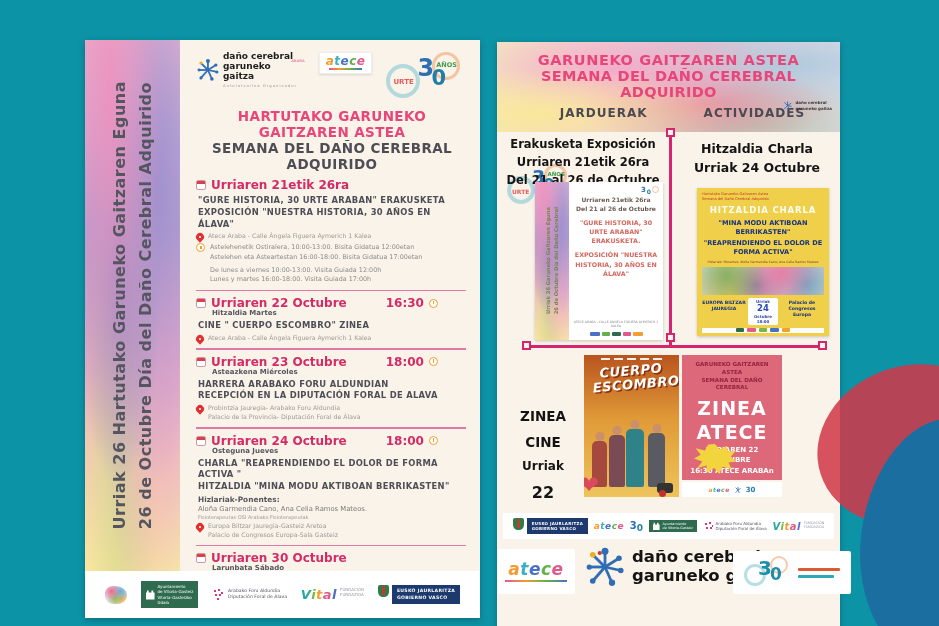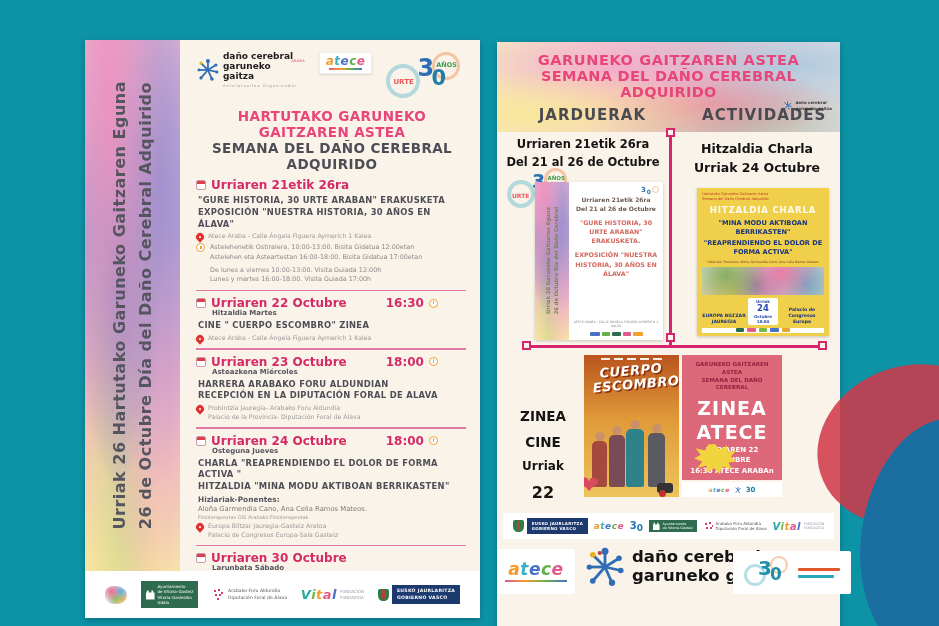--- a/index.html
+++ b/index.html
@@ -94,21 +94,21 @@
   .clock-icon{width:9px;height:9px;flex:none;border:1.6px solid #f0a030;border-radius:50%;
     background:#fff;position:relative;}
   .clock-icon::after{content:"";position:absolute;left:45%;top:18%;width:1.4px;height:3.4px;background:#f0a030;}
   .pin-icon{width:8px;height:8px;flex:none;background:#e03131;border-radius:50% 50% 50% 0;
     transform:rotate(-45deg);position:relative;margin-top:1px;}
   .pin-icon::after{content:"";position:absolute;left:2.6px;top:2.6px;width:2.8px;height:2.8px;background:#fff;border-radius:50%;}
 
   
   .lp-footer{left:0;top:531px;width:395px;height:47px;background:#fff;display:flex;
     align-items:center;justify-content:space-evenly;padding:0 6px;}
-  .flogo{display:flex;align-items:center;gap:3px;}
+  .flogo{display:flex;gap:3px;}
   .brain-logo{width:22px;height:18px;border-radius:40% 55% 50% 45%;
     background:radial-gradient(circle at 30% 30%,#e86a8a,transparent 45%),
     radial-gradient(circle at 70% 30%,#5ab0d8,transparent 45%),
     radial-gradient(circle at 45% 70%,#8ac05a,transparent 45%),
     radial-gradient(circle at 75% 70%,#f0b040,transparent 45%),#e8d8e8;}
   .ayto-box{background:#2e6b4f;color:#fff;display:flex;gap:3px;align-items:center;padding:3px 5px;}
   .castle{width:9px;height:10px;background:#fff;clip-path:polygon(0 100%,0 30%,15% 30%,15% 10%,35% 10%,35% 30%,65% 30%,65% 10%,85% 10%,85% 30%,100% 30%,100% 100%);}
   .ayto-lines{font-size:4px;line-height:1.3;}
   .dfa-dots{width:13px;height:13px;background:
     radial-gradient(circle 1.2px at 3px 3px,#d23a78 98%,transparent),
@@ -124,21 +124,21 @@
   .vital-sub{font-size:4px;color:#9a9aa8;line-height:1.3;}
   .ej-shield{width:11px;height:12px;background:#2e7d46;border-radius:2px 2px 45% 45%;position:relative;}
   .ej-shield::after{content:"";position:absolute;left:4px;top:1px;width:3px;height:9px;background:#c03a3a;}
   .ej-box{background:#1d3a6e;color:#fff;font-size:4.6px;font-weight:bold;line-height:1.35;padding:3px 5px;letter-spacing:.3px;}
 
   
   .rp-header{left:0;top:0;width:343px;height:90px;padding-top:10px;}
   .rp-t1{font-size:14.5px;font-weight:bold;color:#e8457b;text-align:center;letter-spacing:.6px;}
   .rp-t2{font-size:14.5px;font-weight:bold;color:#e8457b;text-align:center;letter-spacing:.3px;}
   .rp-sub{display:flex;justify-content:center;gap:28px;margin-top:6px;}
-  .rp-sub span{font-size:15px;font-weight:bold;color:#4a4a52;letter-spacing:1px;padding-left:28px;}
+  .rp-sub span{font-size:12px;font-weight:bold;color:#4a4a52;letter-spacing:1px;padding-left:28px;}
   .comic{font-weight:bold;color:#141414;}
   .rp-colhead{text-align:center;line-height:1.55;}
   .timeline-v{width:2.5px;background:#d6246e;}
   .timeline-h{height:2.5px;background:#d6246e;}
   .tnode{width:9px;height:9px;border:2.5px solid #d6246e;background:#faf3e9;}
 
   
   .mini-poster{left:38px;top:140px;width:128px;height:158px;background:#fff;
     box-shadow:0 1px 3px rgba(0,0,0,.2);display:flex;}
   .mini-strip{width:34px;height:100%;display:flex;gap:2px;justify-content:center;align-items:center;}
@@ -151,21 +151,21 @@
   .chip{height:4px;border-radius:1px;}
 
   
   .flyer{left:200px;top:146px;width:132px;height:148px;background:#f0cf4b;
     box-shadow:0 1px 3px rgba(0,0,0,.2);padding:4px 5px 3px;display:flex;flex-direction:column;}
   .flyer-top{font-size:3.6px;color:#c03a2a;line-height:1.4;}
   .flyer-title{font-size:8.6px;font-weight:bold;color:#fdfdf2;text-align:center;letter-spacing:.8px;margin:3px 0 2px;}
   .flyer-t{font-size:6.6px;font-weight:bold;color:#17337d;text-align:center;line-height:1.35;margin-top:2px;}
   .flyer-sp{font-size:3.2px;color:#7a3a2a;text-align:center;margin-top:3px;}
   .flyer-wc{height:48px;margin:3px 0;}
-  .flyer-cells{display:flex;gap:2px;align-items:flex-end;}
+  .flyer-cells{display:flex;gap:2px;align-items:flex-start;}
   .fcell{flex:1;font-size:4.6px;font-weight:bold;color:#17337d;text-align:center;line-height:1.3;padding-top:2px;}
   .fdate{background:#fff;border-radius:2px;color:#2a4ab0;text-align:center;padding:1px 2px;flex:0 0 30px;}
   .fdate .fd-big{font-size:8.5px;font-weight:bold;line-height:1.1;}
   .fdate .fd-small{font-size:4px;font-weight:bold;line-height:1.25;}
   .flyer-logos{height:9px;background:#fff;margin-top:3px;display:flex;gap:3px;align-items:center;justify-content:center;}
 
   
   .cine-head{left:4px;top:362px;width:84px;text-align:center;line-height:1.9;}
   .movie{left:87px;top:313px;width:95px;height:142px;overflow:hidden;
     background:linear-gradient(180deg,#b9541e,#e09a38 45%,#eec45c);}
@@ -424,20 +424,21 @@
     </div>
 
     <div class="abs timeline-v" style="left:172px;top:88px;height:215px;"></div>
     <div class="abs tnode" style="left:169px;top:86px;"></div>
     <div class="abs tnode" style="left:169px;top:291px;"></div>
     <div class="abs timeline-h" style="left:30px;top:303px;width:297px;"></div>
     <div class="abs tnode" style="left:25px;top:299px;"></div>
     <div class="abs tnode" style="left:321px;top:299px;"></div>
 
     <div class="abs comic rp-colhead" style="left:6px;top:94px;width:160px;font-size:11.5px;">
+      <div>Erakusketa Exposición</div>
       <div>Urriaren 21etik 26ra</div>
       <div>Del 21 al 26 de Octubre</div>
     </div>
 
     <div class="mini-poster abs">
       <div class="mini-strip wc">
         <span class="mini-v">Urriak 26 Garuneko Gaitzaren Eguna</span>
         <span class="mini-v">26 de Octubre Día del Daño Cerebral</span>
       </div>
       <div class="mini-body">

